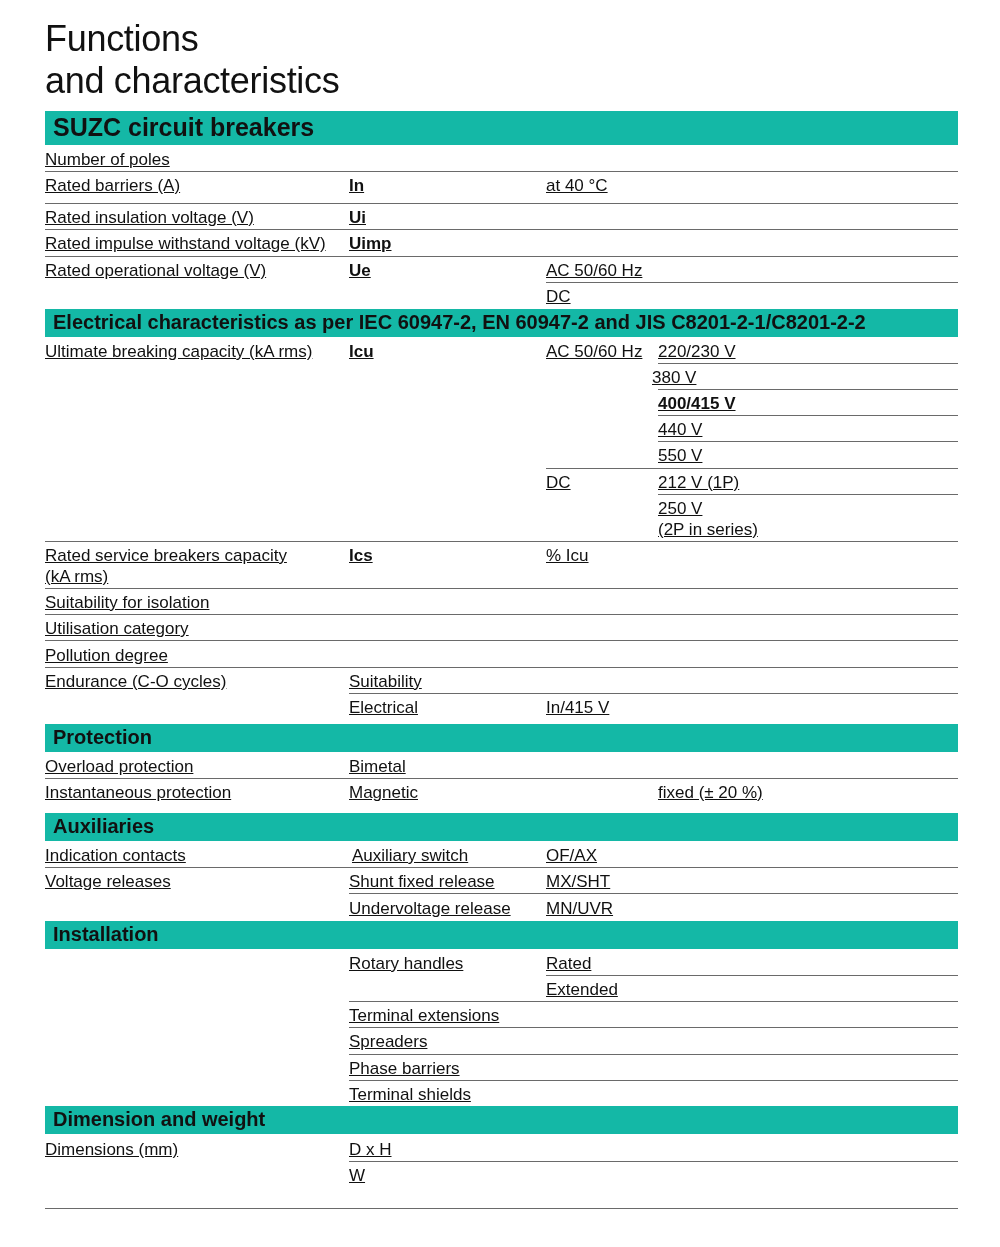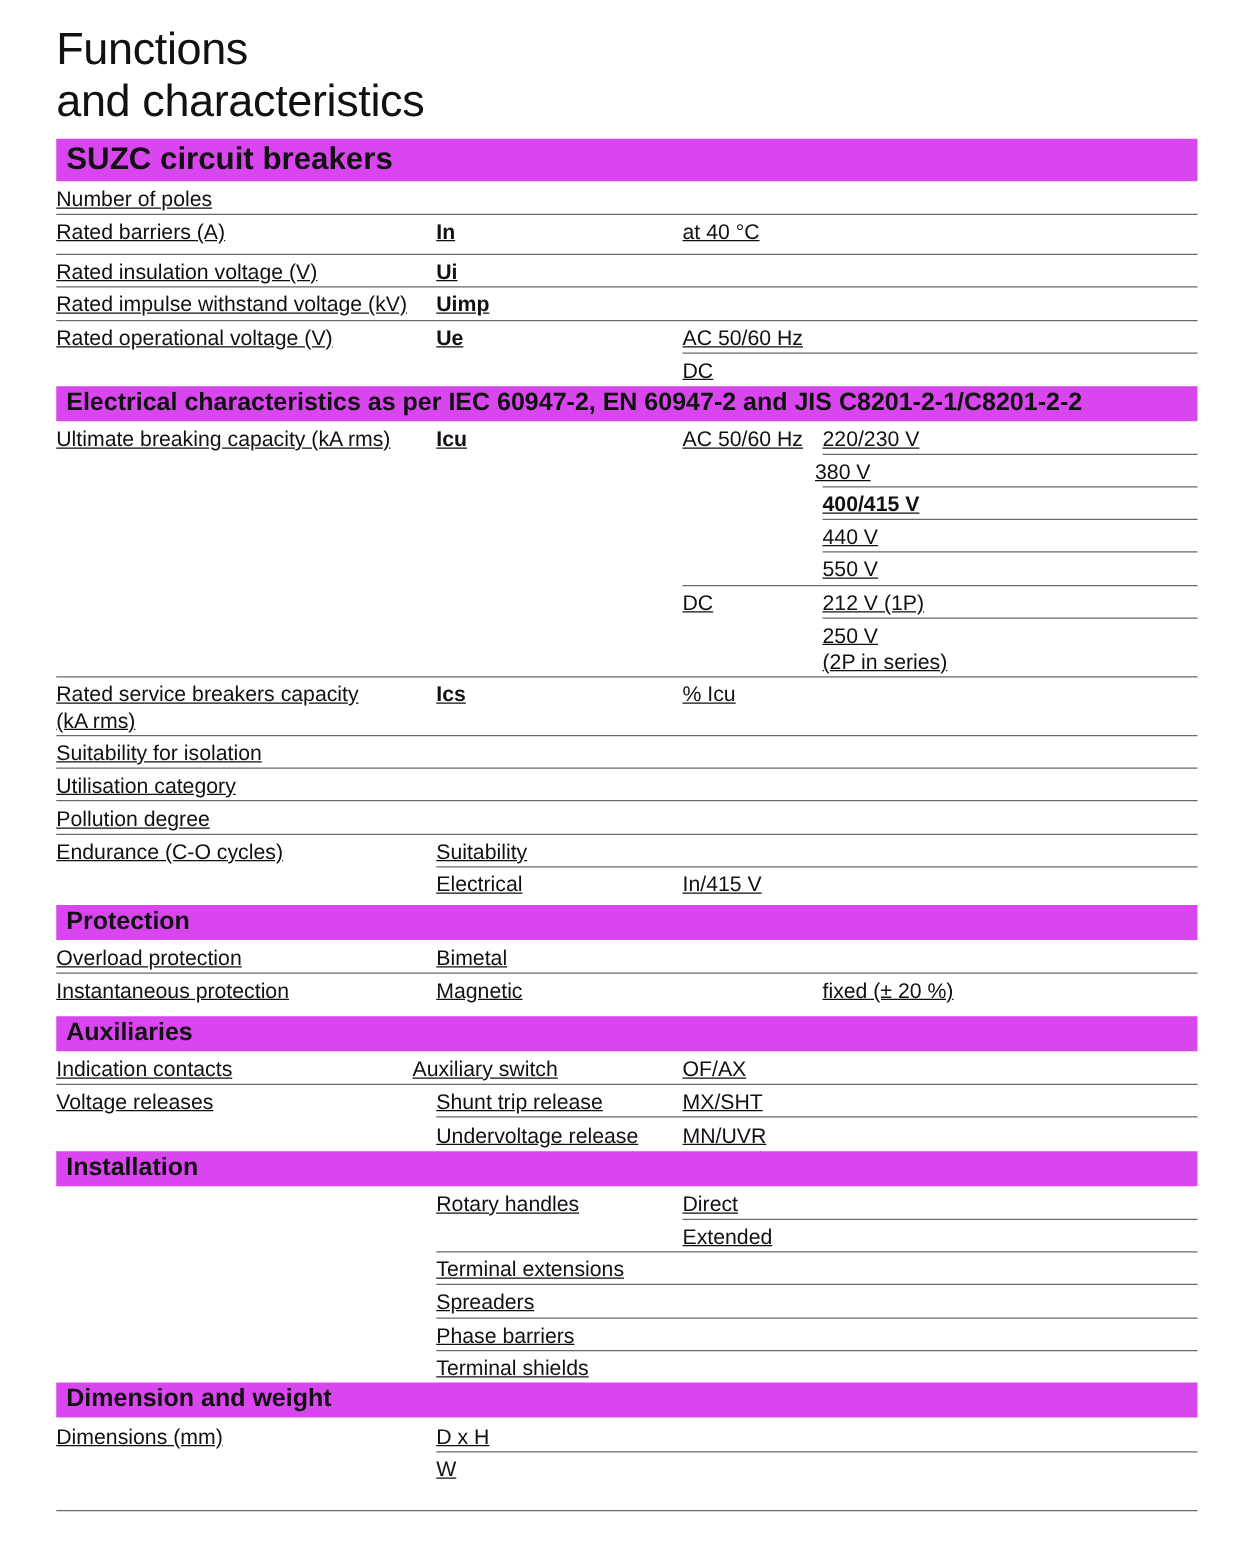--- a/index.html
+++ b/index.html
@@ -1,18 +1,18 @@
 <!DOCTYPE html>
 <html><head>
 <meta charset="utf-8">
 <style>
   html, body { margin:0; padding:0; background:#ffffff; }
   body { width:1000px; height:1247px; position:relative; font-family:"Liberation Sans", sans-serif; color:#111; overflow:hidden; }
   .title { position:absolute; left:45px; top:18px; font-size:36px; line-height:42px; font-weight:normal; color:#111; letter-spacing:-0.3px; }
-  .band { position:absolute; left:45px; width:913px; background:#d946ef; }
+  .band { position:absolute; left:45px; width:913px; background:#14b8a6; }
   .band span { position:absolute; left:8px; font-weight:bold; color:#111; white-space:nowrap; }
   .band.big { height:34px; }
   .band.big span { font-size:25px; top:2px; }
   .band.sm { height:28px; }
   .band.sm span { font-size:20px; top:2px; }
   .t { position:absolute; font-size:17px; line-height:21px; white-space:nowrap; color:#111;text-decoration:underline; }
   .b { font-weight:bold; }
   .ln { position:absolute; height:0; border-top:1.5px solid #6a6a6a; }
 </style>
 </head>
@@ -102,37 +102,37 @@
 
 <div class="t" style="left:45px;top:782px">Instantaneous protection</div>
 <div class="t" style="left:349px;top:782px">Magnetic</div>
 <div class="t" style="left:658px;top:782px">fixed (± 20 %)</div>
 
 <div class="band sm" style="top:813px">
   <span>Auxiliaries</span>
 </div>
 
 <div class="t" style="left:45px;top:845px">Indication contacts</div>
-<div class="t" style="left:330px;top:845px">Auxiliary switch</div>
+<div class="t" style="left:352px;top:845px">Auxiliary switch</div>
 <div class="t" style="left:546px;top:845px">OF/AX</div>
 <div class="ln" style="left:45px;width:913px;top:867px"></div>
 
 <div class="t" style="left:45px;top:871px">Voltage releases</div>
-<div class="t" style="left:349px;top:871px">Shunt trip release</div>
+<div class="t" style="left:349px;top:871px">Shunt fixed release</div>
 <div class="t" style="left:546px;top:871px">MX/SHT</div>
 <div class="ln" style="left:349px;width:609px;top:893px"></div>
 <div class="t" style="left:349px;top:898px">Undervoltage release</div>
 <div class="t" style="left:546px;top:898px">MN/UVR</div>
 
 <div class="band sm" style="top:921px">
   <span>Installation</span>
 </div>
 
 <div class="t" style="left:349px;top:953px">Rotary handles</div>
-<div class="t" style="left:546px;top:953px">Direct</div>
+<div class="t" style="left:546px;top:953px">Rated</div>
 <div class="ln" style="left:546px;width:412px;top:975px"></div>
 <div class="t" style="left:546px;top:979px">Extended</div>
 <div class="ln" style="left:349px;width:609px;top:1001px"></div>
 <div class="t" style="left:349px;top:1005px">Terminal extensions</div>
 <div class="ln" style="left:349px;width:609px;top:1027px"></div>
 <div class="t" style="left:349px;top:1031px">Spreaders</div>
 <div class="ln" style="left:349px;width:609px;top:1054px"></div>
 <div class="t" style="left:349px;top:1058px">Phase barriers</div>
 <div class="ln" style="left:349px;width:609px;top:1080px"></div>
 <div class="t" style="left:349px;top:1084px">Terminal shields</div>

